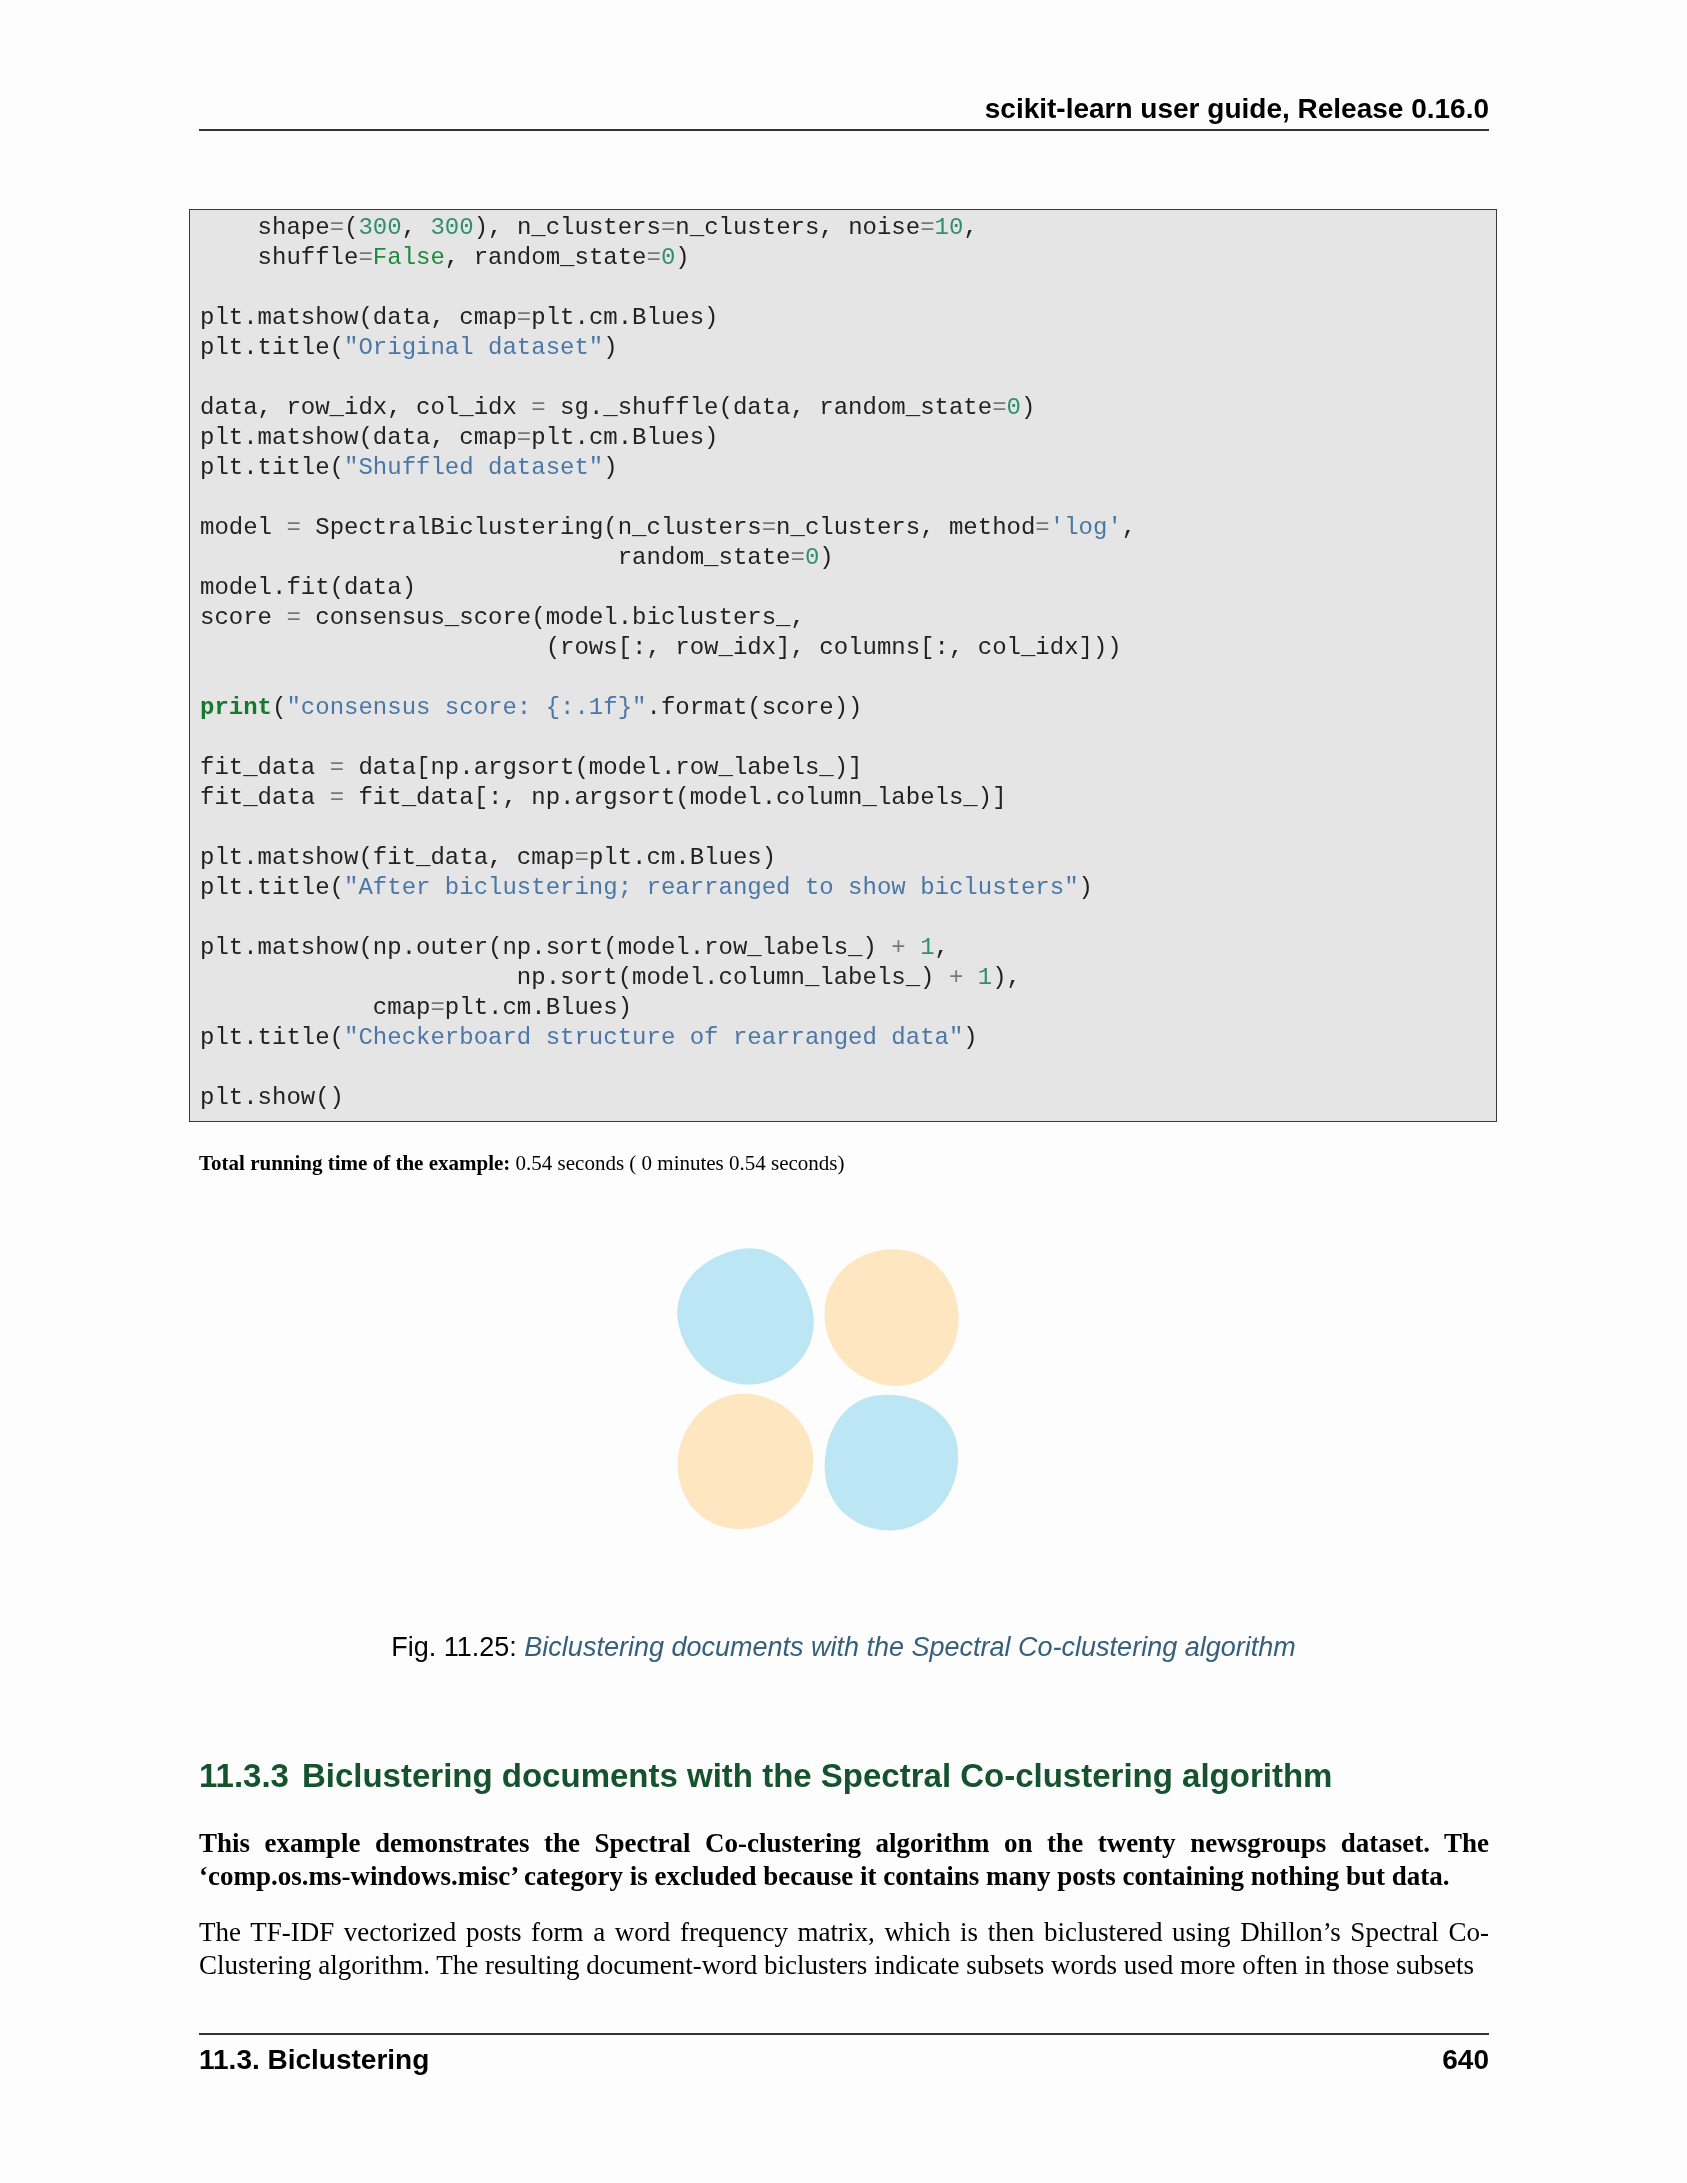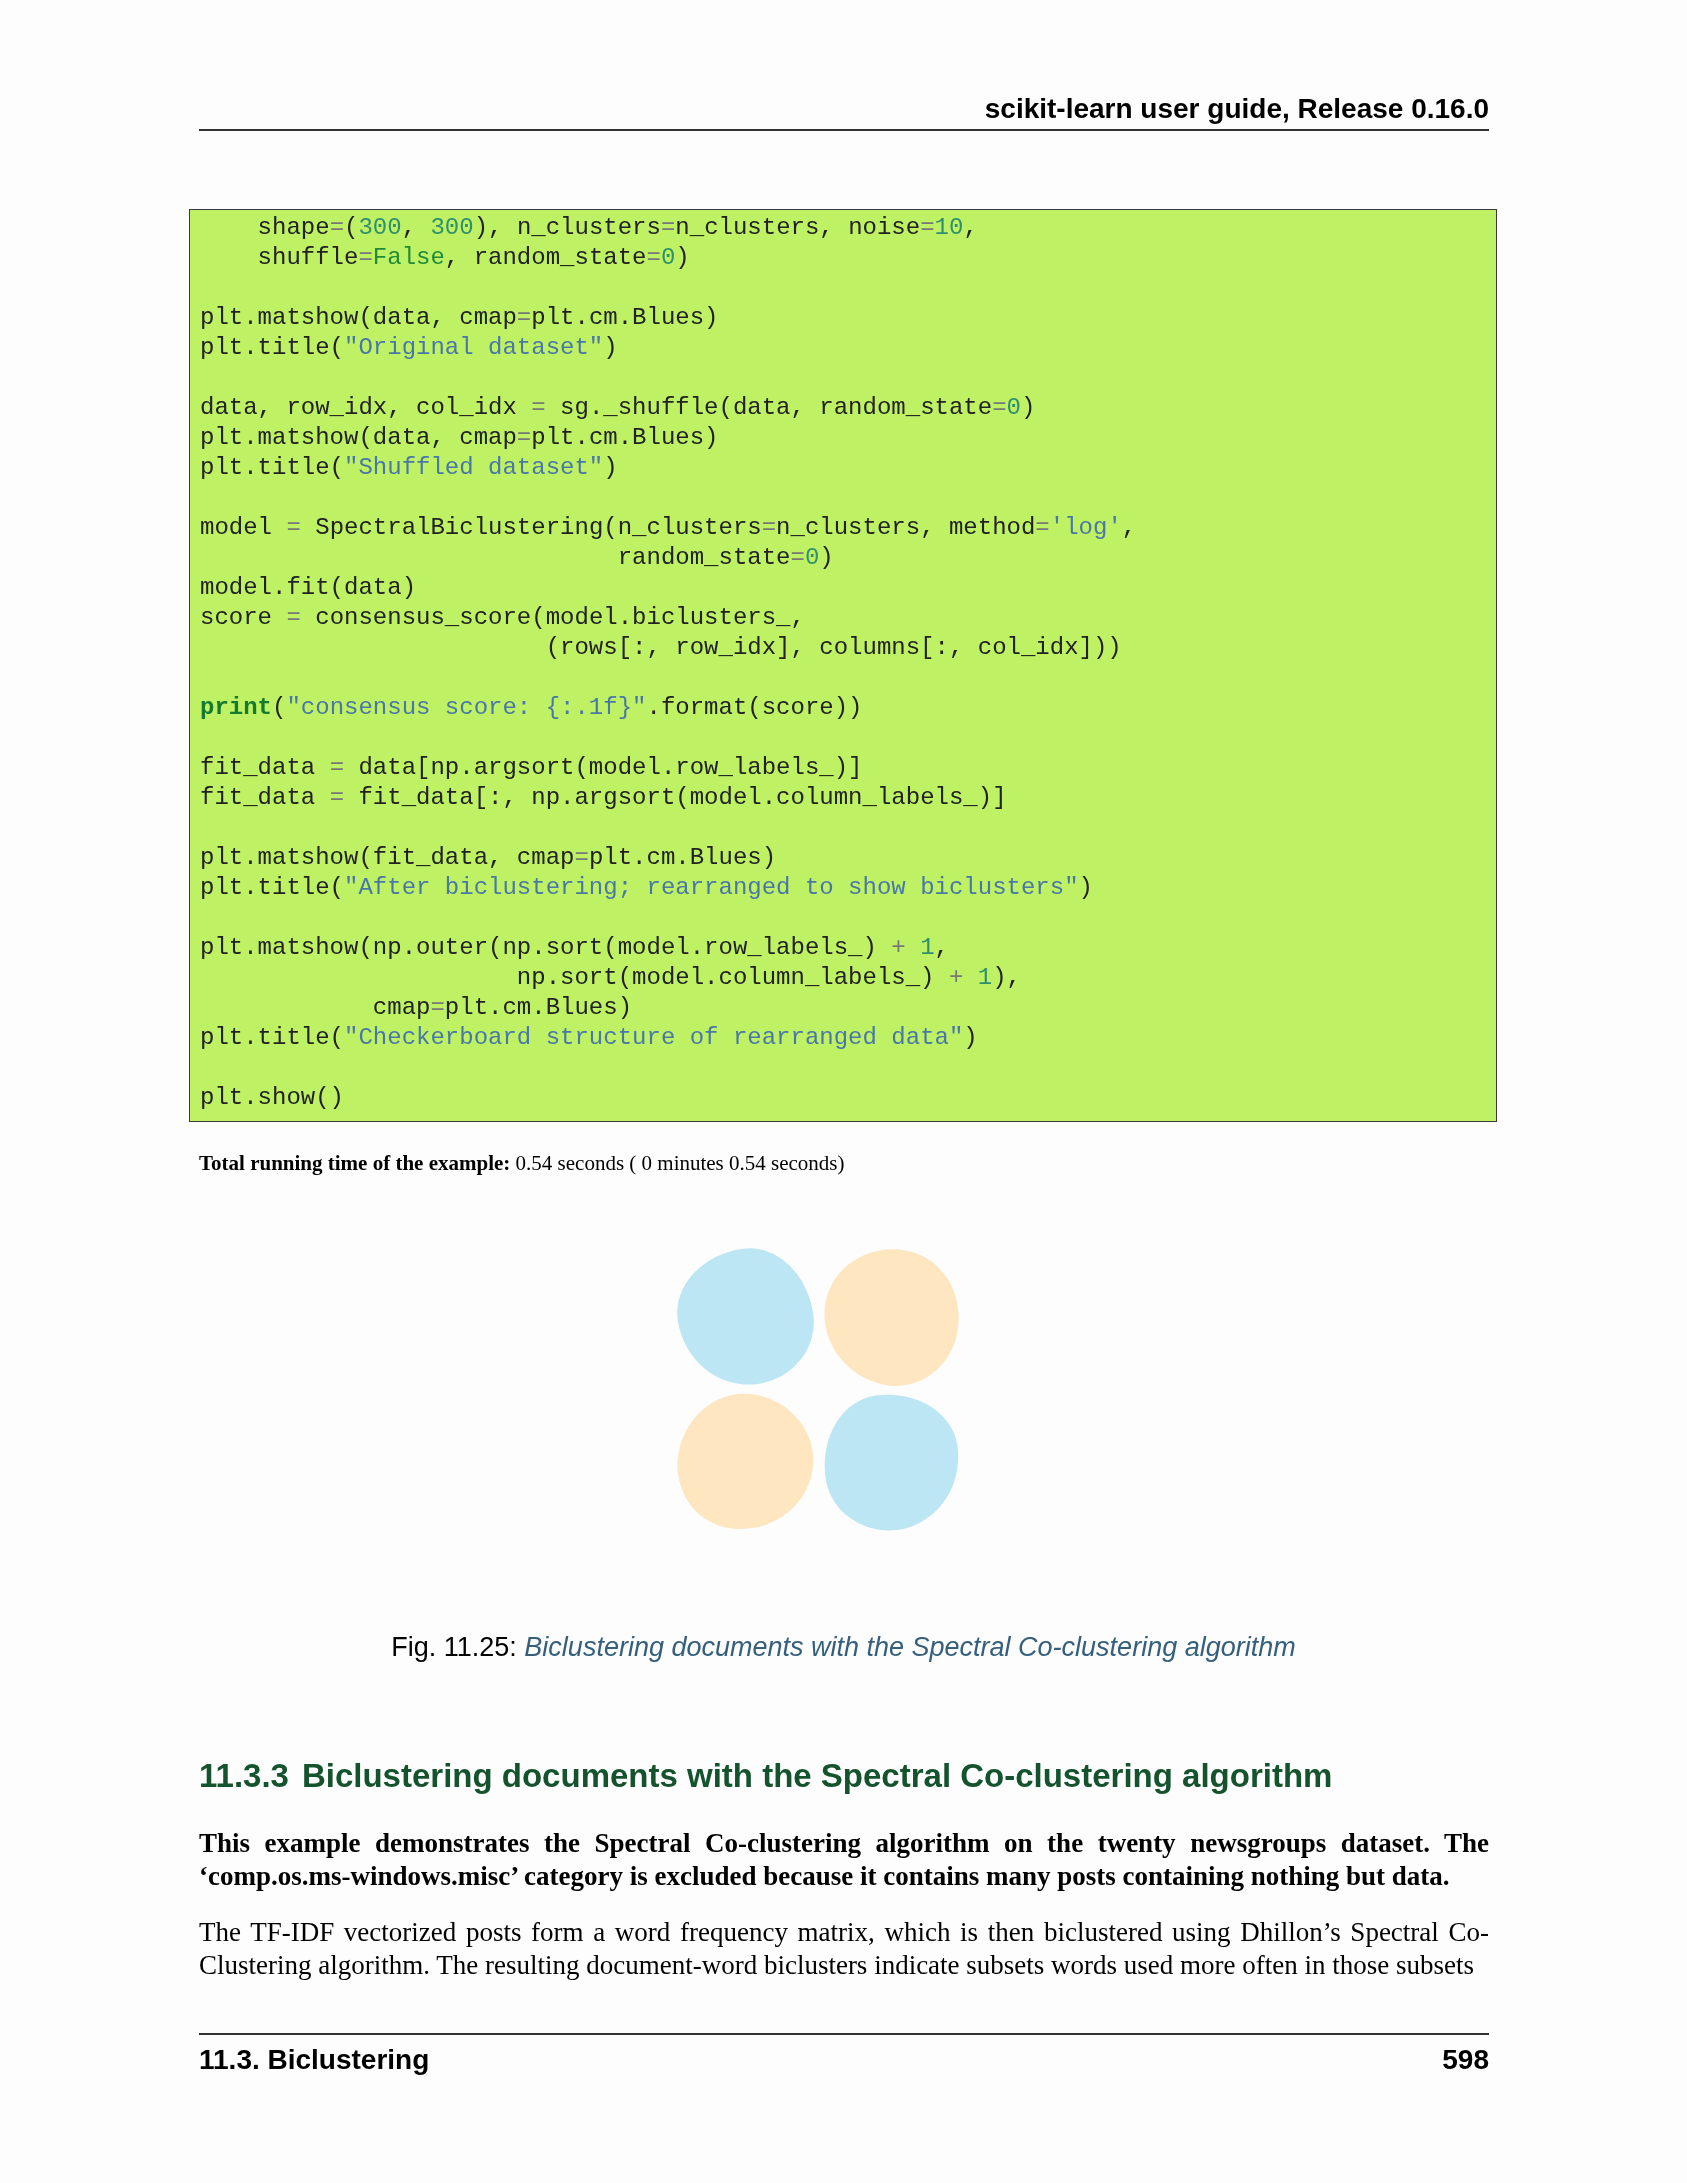--- a/index.html
+++ b/index.html
@@ -17,21 +17,21 @@
       font-weight: bold; font-size: 28px; line-height: 36px;
     }
     .header-rule {
       position: absolute; left: 199px; top: 129px; width: 1290px; height: 1.6px;
       background: #333;
     }
     .code-box {
       position: absolute; left: 189px; top: 209px; width: 1308px; height: 913px;
       border: 1.6px solid #3a3a3a;
       box-sizing: border-box;
-      background: #bef264;
+      background: #e5e5e5;
     }
     .code {
       position: absolute; left: 10px; top: 3.3px;
       margin: 0;
       font-family: "Liberation Mono", monospace;
       font-size: 24px;
       line-height: 30px;
       color: #222;
       white-space: pre;
     }
@@ -119,15 +119,15 @@
 <div class="caption"><span>Fig.  11.25: </span><span class="cap-title">Biclustering documents with the Spectral Co-clustering algorithm</span></div>
 
 <div class="section-title"><span class="num">11.3.3</span><span>Biclustering documents with the Spectral Co-clustering algorithm</span></div>
 
 <p class="para p1">This example demonstrates the Spectral Co-clustering algorithm on the twenty newsgroups dataset. The ‘comp.os.ms-windows.misc’ category is excluded because it contains many posts containing nothing but data.</p>
 <p class="para p2">The TF-IDF vectorized posts form a word frequency matrix, which is then biclustered using Dhillon’s Spectral Co-Clustering algorithm. The resulting document-word biclusters indicate subsets words used more often in those subsets</p>
 
 <div class="footer-rule"></div>
 <div class="footer">
   <span>11.3.  Biclustering</span>
-  <span>598</span>
+  <span>640</span>
 </div>
 
 
 </body></html>

